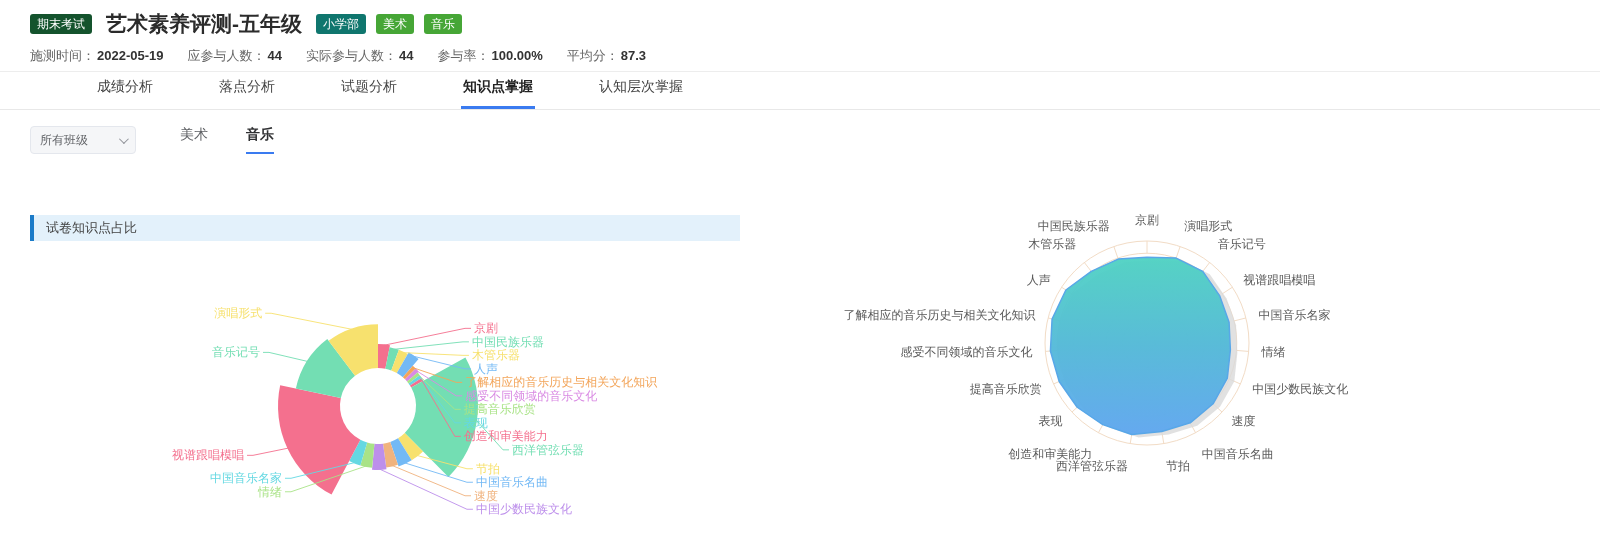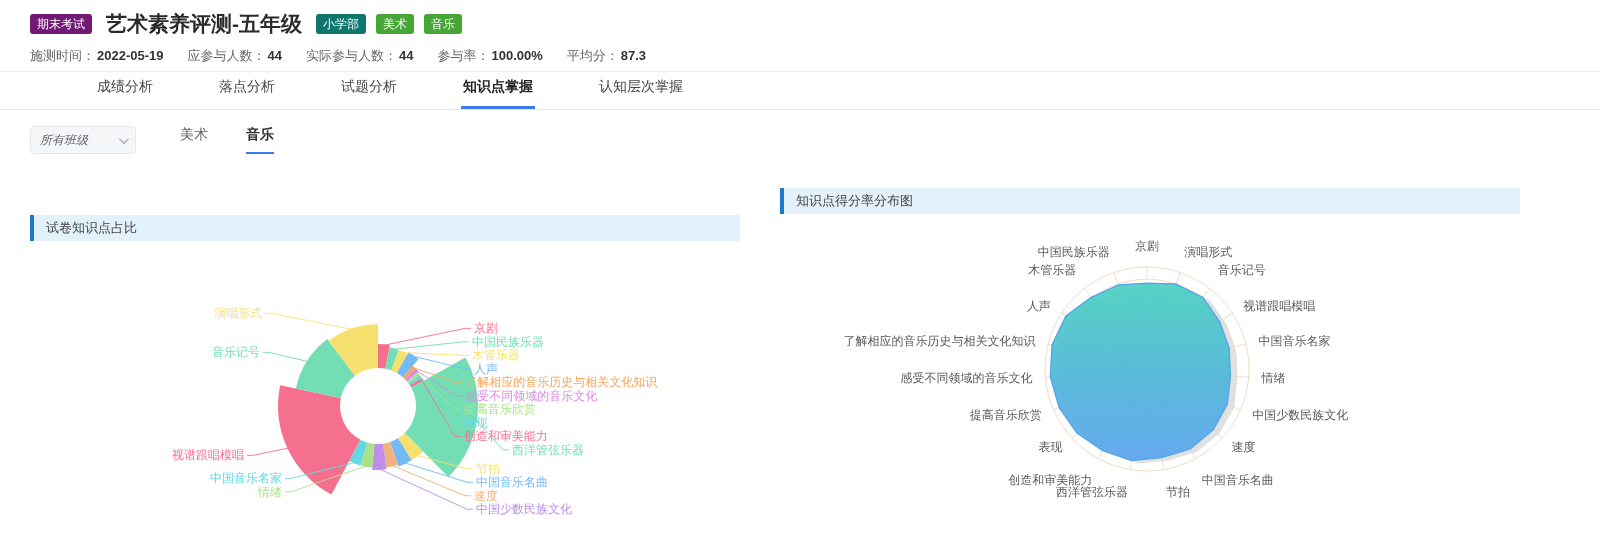--- a/index.html
+++ b/index.html
@@ -1,35 +1,35 @@
 <!DOCTYPE html>
 <html><head>
 <meta charset="utf-8">
 <style>
   * { box-sizing: border-box; margin: 0; padding: 0; }
   html,body { width:1600px; height:553px; background:#fff; overflow:hidden;
     font-family:"Liberation Sans","DejaVu Sans",sans-serif; color:#333; }
   .header { position:relative; height:72px; border-bottom:1px solid #ededed; padding:10px 30px 0 30px; }
   .title-row { display:flex; align-items:center; gap:10px; }
   .badge { display:inline-block; color:#fff; font-size:12px; line-height:1; padding:4px 7px; border-radius:3px; white-space:nowrap; }
-  .badge-exam { background:#701a75; }
+  .badge-exam { background:#14532d; }
   .badge-dept { background:#0f766e; }
   .badge-subject { background:#46a636; }
   .page-title { font-size:21px; font-weight:bold; color:#2b2b2b; margin:0 4px; }
   .stats-row { display:flex; gap:24px; margin-top:9px; font-size:13px; color:#666; }
   .stat b { color:#333; margin-left:2px; font-weight:bold; }
   .header-actions { position:absolute; right:45px; top:44px; display:flex; gap:28px; font-size:13px; color:#4b9ef5; }
   .action { display:flex; align-items:center; gap:5px; cursor:pointer; }
   .action svg { display:block; }
   .main-tabs { display:flex; gap:62px; padding:0 30px 0 95px; height:38px; align-items:flex-end; border-bottom:1px solid #e8e8e8; font-size:14px; color:#444; }
   .main-tabs .tab { padding:8px 2px 10px 2px; cursor:pointer; border-bottom:3px solid transparent; }
   .main-tabs .tab.active { font-weight:bold; color:#222; border-bottom-color:#3a7bf0; }
   .controls-row { display:flex; align-items:center; margin:16px 0 0 30px; }
   .class-select { display:flex; align-items:center; justify-content:space-between; width:106px; height:28px;
-    background:#f5f6f8; border:1px solid #e4e7ed; border-radius:4px; padding:8px 9px; font-size:12px; color:#606266; cursor:pointer;font-style:italic; }
+    background:#f5f6f8; border:1px solid #e4e7ed; border-radius:4px; padding:8px 9px; font-size:12px; color:#606266; cursor:pointer; }
   .chev { width:7px; height:7px; border-right:1px solid #909399; border-bottom:1px solid #909399; transform:rotate(45deg) translateY(-2px); }
   .subject-tabs { display:flex; gap:38px; margin-left:44px; font-size:14px; }
   .subject-tabs .stab { color:#606266; padding-bottom:8px; border-bottom:2px solid transparent; cursor:pointer; }
   .subject-tabs .stab.active { color:#303133; font-weight:bold; border-bottom-color:#3a7bf0; }
   .content { display:flex; gap:40px; padding-left:30px; margin-top:34px; }
   .panel-left { width:710px;margin-top:27px; }
   .panel-right { width:740px; }
   .section-bar { height:26px; line-height:26px; background:#e3f1fb; border-left:4px solid #1b7bc8; padding-left:12px; font-size:13px; color:#444; }
   .chart-box svg { display:block; }
   text { font-family:"Liberation Sans","DejaVu Sans",sans-serif; }
@@ -132,21 +132,20 @@
           <polyline points="258.4002680369731,207.10567695873956 223,214.3359447193312 217,214.3359447193312" fill="none" stroke="#F4708E" stroke-width="1" opacity="0.9"></polyline>
           <text x="214" y="218.3359447193312" fill="#F4708E" font-size="12" text-anchor="end">视谱跟唱模唱</text>
           <polyline points="277.9488398208236,120.5186913026285 239.01956938000689,111.4059132391085 233.01956938000689,111.4059132391085" fill="none" stroke="#73DEB3" stroke-width="1" opacity="0.9"></polyline>
           <text x="230.01956938000689" y="115.4059132391085" fill="#73DEB3" font-size="12" text-anchor="end">音乐记号</text>
           <polyline points="322.24742630626866,88.37095289491837 241.15937956643404,72.25660600099604 235.15937956643404,72.25660600099604" fill="none" stroke="#F7E16E" stroke-width="1" opacity="0.9"></polyline>
           <text x="232.15937956643404" y="76.25660600099604" fill="#F7E16E" font-size="12" text-anchor="end">演唱形式</text>
         </svg>
     </div>
   </div>
   <div class="panel-right">
-    <div class="section-bar">知识点得分率分布图</div>
     <div class="chart-box">
       <svg id="radar-svg" width="740" height="332" viewBox="0 0 740 332">
           <defs>
             <linearGradient id="radGrad" x1="0" y1="0" x2="0" y2="1">
               <stop offset="0%" stop-color="#4ED2C2"></stop>
               <stop offset="50%" stop-color="#52B9D8"></stop>
               <stop offset="100%" stop-color="#5EA6F0"></stop>
             </linearGradient>
           </defs>
           <circle cx="367" cy="155" r="102" fill="none" stroke="#F2DCC6" stroke-width="1"></circle>

